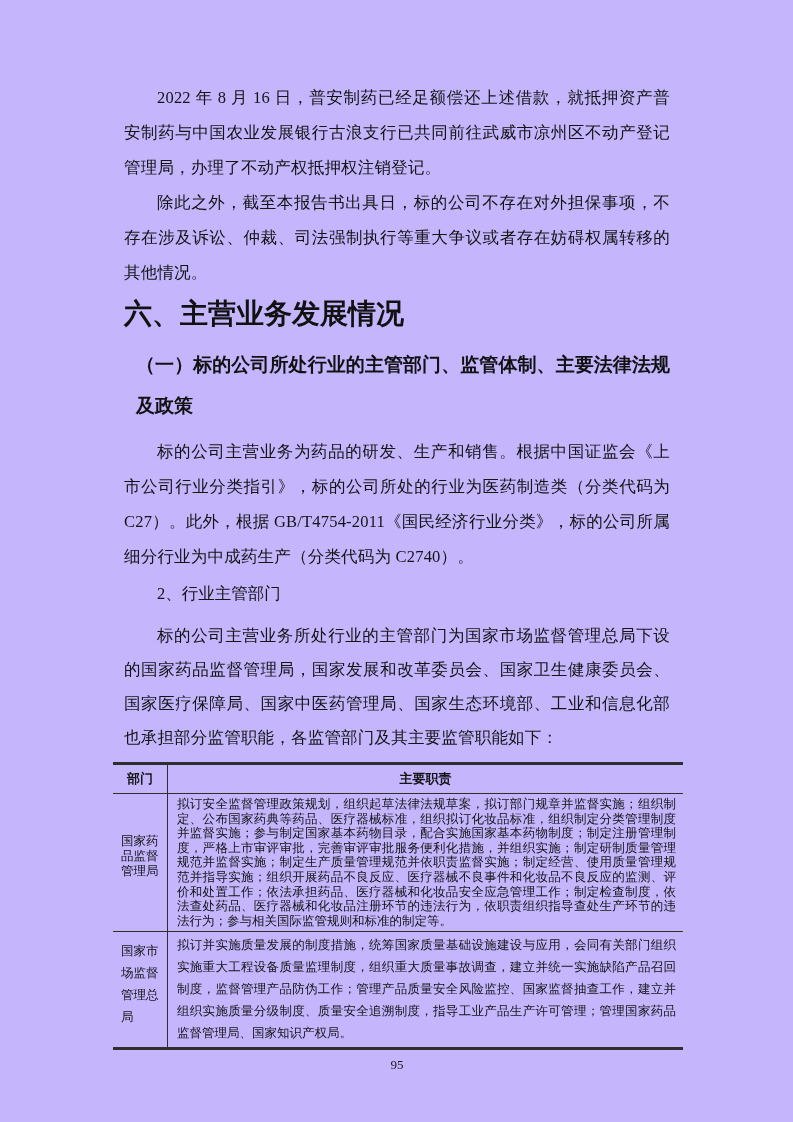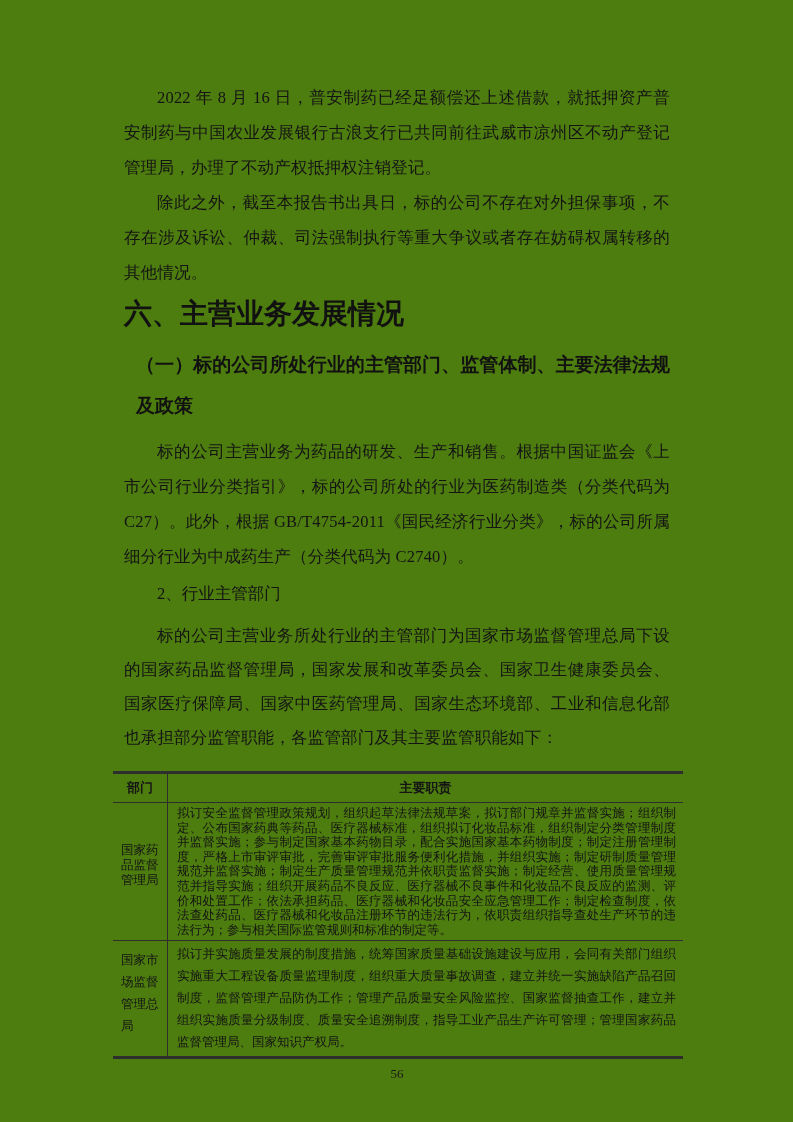--- a/index.html
+++ b/index.html
@@ -4,21 +4,21 @@
 <style>
   html, body {
     margin: 0;
     padding: 0;
     background: #ffffff;
   }
   .page {
     position: relative;
     width: 793px;
     height: 1122px;
-    background: #4d7c0f;
+    background: #c4b5fd;
     overflow: hidden;
     font-family: "Liberation Serif", "DejaVu Serif", serif;
     color: #141414;
     box-sizing: border-box;
   }
   .content {
     padding: 80px 123px 0 124px;
     box-sizing: border-box;
   }
   p.body-para {
@@ -53,21 +53,21 @@
     line-height: 26px;
     text-indent: 2em;
   }
   p.num-item.tight { margin-top: 7px; }
   p.body-para.after-item { margin-top: 8px; }
   p.body-para.before-table { margin-top: 12px; line-height: 34px; }
 
   table.dept-table {
     width: 570px;
     margin-left: -11px;
-    margin-top: 16px;
+    margin-top: 7px;
     border-collapse: collapse;
     border-top: 3px solid #2e2e2e;
     border-bottom: 3px solid #2e2e2e;
     table-layout: fixed;
   }
   table.dept-table th {
     font-family: "Liberation Sans", "DejaVu Sans", sans-serif;
     font-weight: 700;
     font-size: 13px;
     padding: 5px 2px;
@@ -139,16 +139,16 @@
           <td class="dept-cell">国家药品监督管理局</td>
           <td class="duty-cell">拟订安全监督管理政策规划，组织起草法律法规草案，拟订部门规章并监督实施；组织制定、公布国家药典等药品、医疗器械标准，组织拟订化妆品标准，组织制定分类管理制度并监督实施；参与制定国家基本药物目录，配合实施国家基本药物制度；制定注册管理制度，严格上市审评审批，完善审评审批服务便利化措施，并组织实施；制定研制质量管理规范并监督实施；制定生产质量管理规范并依职责监督实施；制定经营、使用质量管理规范并指导实施；组织开展药品不良反应、医疗器械不良事件和化妆品不良反应的监测、评价和处置工作；依法承担药品、医疗器械和化妆品安全应急管理工作；制定检查制度，依法查处药品、医疗器械和化妆品注册环节的违法行为，依职责组织指导查处生产环节的违法行为；参与相关国际监管规则和标准的制定等。</td>
         </tr>
         <tr class="row-loose row-divider">
           <td class="dept-cell">国家市场监督管理总局</td>
           <td class="duty-cell">拟订并实施质量发展的制度措施，统筹国家质量基础设施建设与应用，会同有关部门组织实施重大工程设备质量监理制度，组织重大质量事故调查，建立并统一实施缺陷产品召回制度，监督管理产品防伪工作；管理产品质量安全风险监控、国家监督抽查工作，建立并组织实施质量分级制度、质量安全追溯制度，指导工业产品生产许可管理；管理国家药品监督管理局、国家知识产权局。</td>
         </tr>
       </tbody>
     </table>
 
-    <div class="page-number">56</div>
+    <div class="page-number">95</div>
 
   </div>
 </div>
 
 </body></html>

